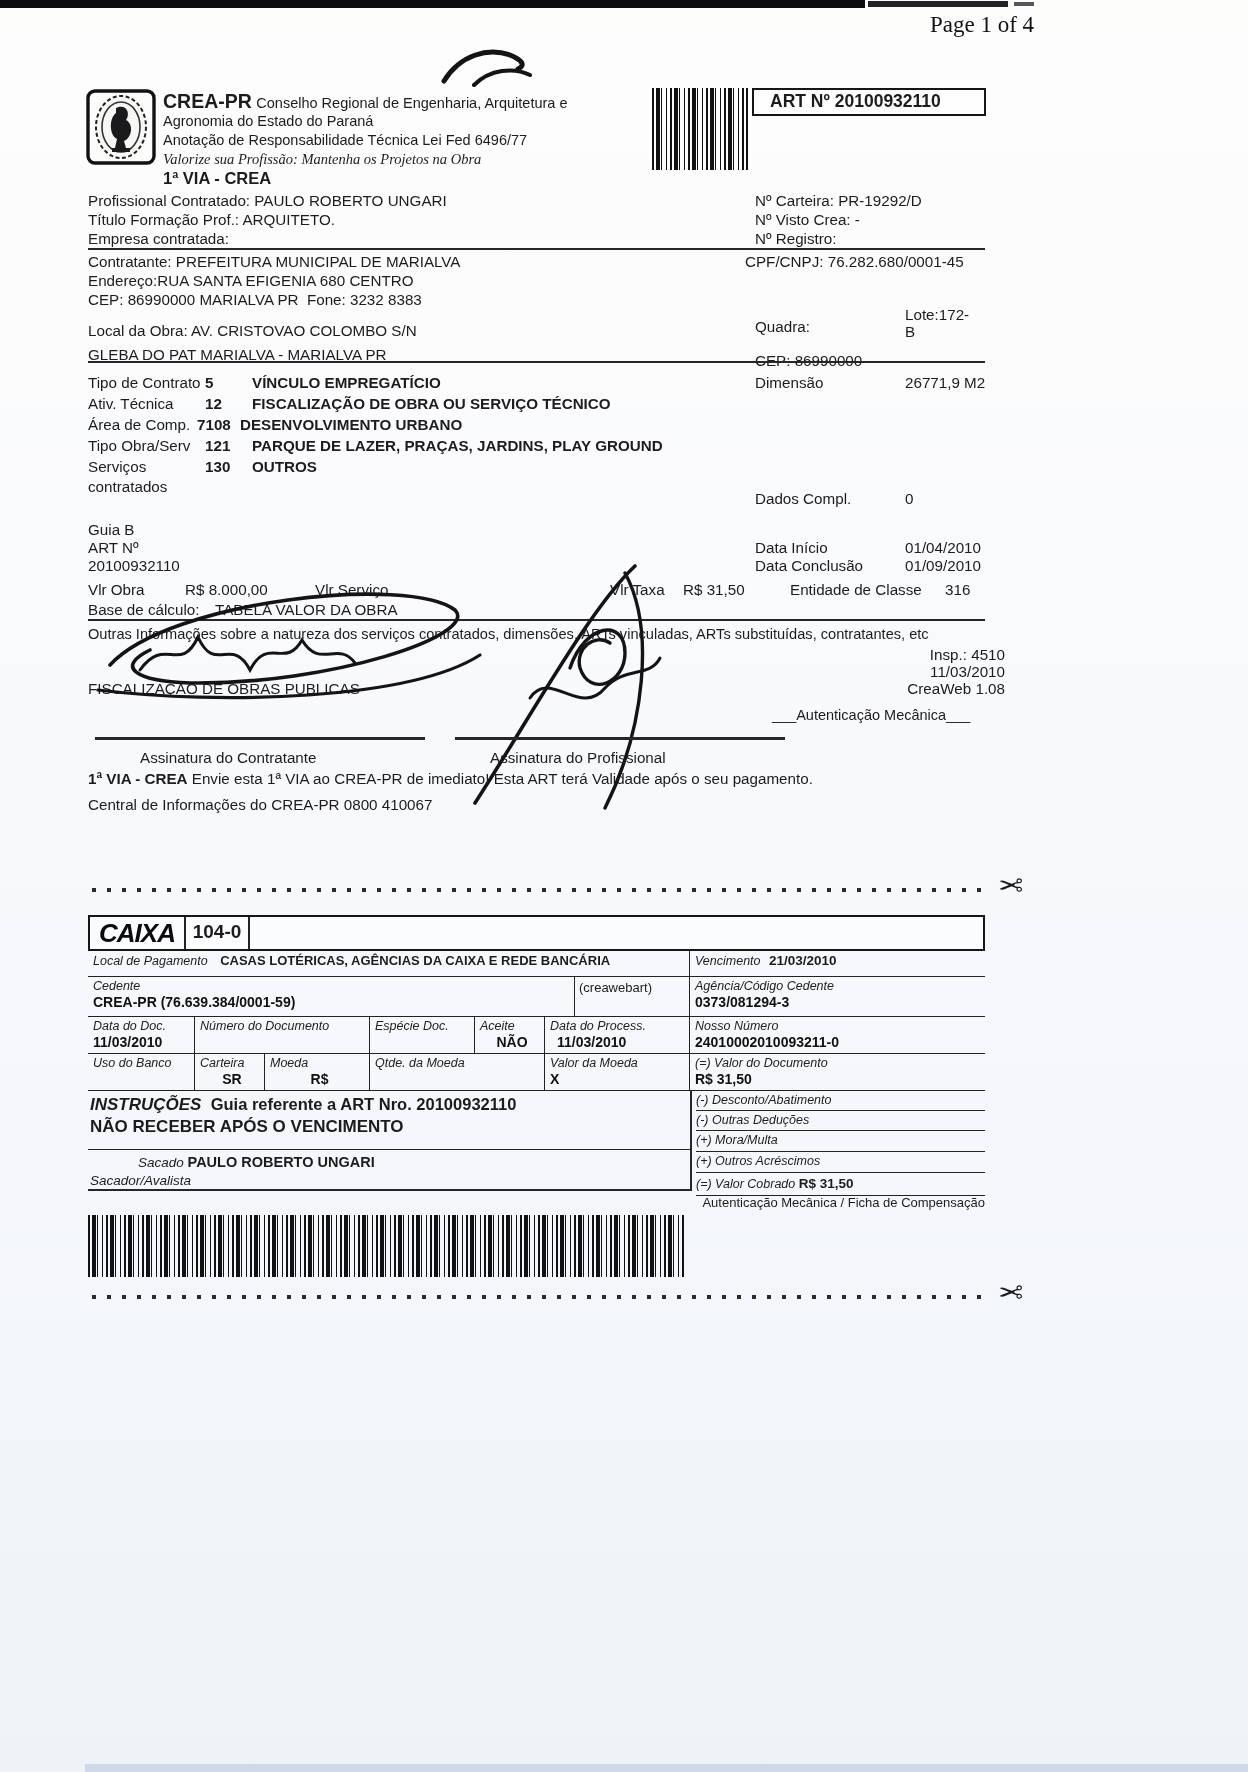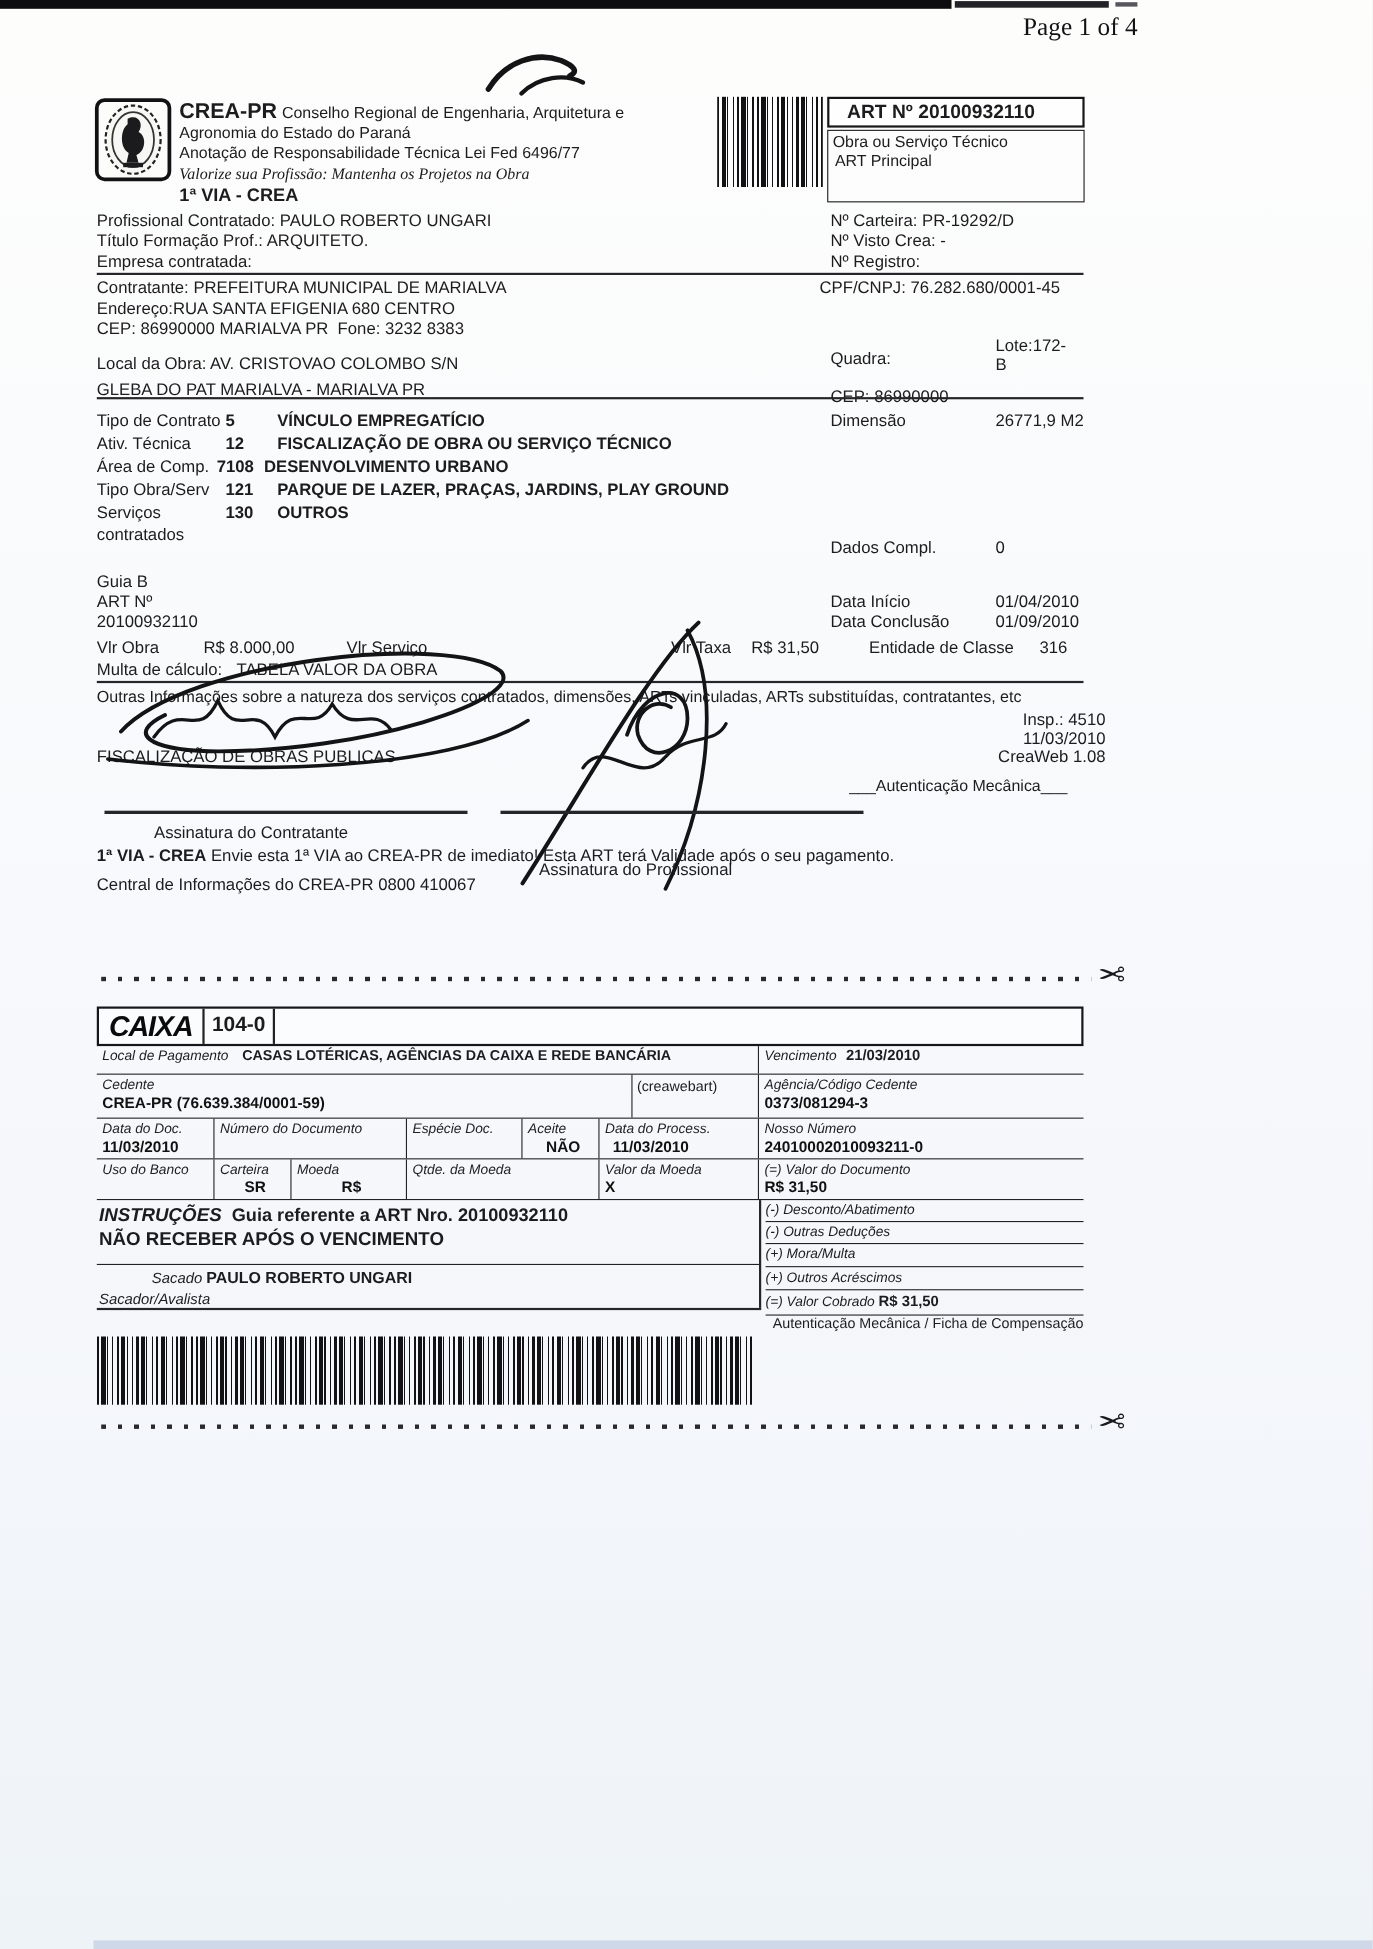--- a/index.html
+++ b/index.html
@@ -67,24 +67,20 @@
   <div class="abs t14" style="left:163px;top:113px;">Agronomia do Estado do Paraná</div>
   <div class="abs t14" style="left:163px;top:132px;">Anotação de Responsabilidade Técnica Lei Fed 6496/77</div>
   <div class="abs serif i" style="left:163px;top:151px;font-size:14.5px;">Valorize sua Profissão: Mantenha os Projetos na Obra</div>
   <div class="abs b" style="left:163px;top:169px;font-size:16.5px;">1ª VIA - CREA</div>
 
   <div class="abs barcode" style="left:652px;top:88px;width:96px;height:82px;"></div>
 
   <div class="abs artbox" style="left:752px;top:88px;width:234px;height:28px;">
     <span class="b" style="font-size:17.5px;padding-left:4px;display:block;margin-top:1px;">ART Nº 20100932110</span>
   </div>
-  <div class="abs" style="left:752px;top:118px;width:234px;height:66px;border:1.8px solid #1a1a1c;box-sizing:border-box;">
-    <span class="t14" style="display:block;padding:3px 0 0 4px;">Obra ou Serviço Técnico</span>
-    <span class="t14" style="display:block;padding:1px 0 0 6px;">ART Principal</span>
-  </div>
 
   <div class="abs t15" style="left:88px;top:192px;">Profissional Contratado: PAULO ROBERTO UNGARI</div>
   <div class="abs t15" style="left:88px;top:211px;">Título Formação Prof.: ARQUITETO.</div>
   <div class="abs t15" style="left:88px;top:230px;">Empresa contratada:</div>
   <div class="abs t15" style="left:755px;top:192px;">Nº Carteira: PR-19292/D</div>
   <div class="abs t15" style="left:755px;top:211px;">Nº Visto Crea: -</div>
   <div class="abs t15" style="left:755px;top:230px;">Nº Registro:</div>
   <div class="rule" style="left:88px;top:248px;width:897px;"></div>
 
   <div class="abs t15" style="left:88px;top:253px;">Contratante: PREFEITURA MUNICIPAL DE MARIALVA</div>
@@ -138,21 +134,21 @@
   <div class="abs t15" style="left:905px;top:557px;">01/09/2010</div>
 
   <div class="abs t15" style="left:88px;top:581px;">Vlr Obra</div>
   <div class="abs t15" style="left:185px;top:581px;">R$ 8.000,00</div>
   <div class="abs t15" style="left:315px;top:581px;">Vlr Serviço</div>
   <div class="abs t15" style="left:610px;top:581px;">Vlr Taxa</div>
   <div class="abs t15" style="left:683px;top:581px;">R$ 31,50</div>
   <div class="abs t15" style="left:790px;top:581px;">Entidade de Classe</div>
   <div class="abs t15" style="left:945px;top:581px;">316</div>
 
-  <div class="abs t15" style="left:88px;top:601px;">Multa de cálculo:</div>
+  <div class="abs t15" style="left:88px;top:601px;">Base de cálculo:</div>
   <div class="abs t15" style="left:215px;top:601px;">TABELA VALOR DA OBRA</div>
   <div class="rule" style="left:88px;top:619px;width:897px;"></div>
 
   <div class="abs" style="left:88px;top:626px;font-size:14.6px;">Outras Informações sobre a natureza dos serviços contratados, dimensões, ARTs vinculadas, ARTs substituídas, contratantes, etc</div>
   <div class="abs t15" style="left:870px;top:646px;width:135px;text-align:right;">Insp.: 4510</div>
   <div class="abs t15" style="left:870px;top:663px;width:135px;text-align:right;">11/03/2010</div>
   <div class="abs t15" style="left:870px;top:680px;width:135px;text-align:right;">CreaWeb 1.08</div>
   <div class="abs t15" style="left:88px;top:680px;">FISCALIZAÇÃO DE OBRAS PUBLICAS</div>
   <div class="abs t14" style="left:772px;top:707px;">___Autenticação Mecânica___</div>
 
@@ -164,21 +160,21 @@
   <svg class="abs" style="left:420px;top:548px;" width="300" height="270" viewBox="0 0 300 270">
     <path d="M55,255 C110,170 170,60 215,18" fill="none" stroke="#141416" stroke-width="3.6" stroke-linecap="round"></path>
     <path d="M150,120 C165,75 205,70 205,105 C205,135 170,150 160,120 C155,100 175,85 190,95" fill="none" stroke="#141416" stroke-width="3.4" stroke-linecap="round"></path>
     <path d="M205,25 C235,80 225,180 185,260" fill="none" stroke="#141416" stroke-width="3.4" stroke-linecap="round"></path>
     <path d="M110,150 C130,120 160,170 185,140 C205,118 230,130 240,110" fill="none" stroke="#141416" stroke-width="3" stroke-linecap="round"></path>
   </svg>
 
   <div class="rule" style="left:95px;top:737px;width:330px;height:3px;"></div>
   <div class="rule" style="left:455px;top:737px;width:330px;height:3px;"></div>
   <div class="abs t15" style="left:140px;top:749px;">Assinatura do Contratante</div>
-  <div class="abs t15" style="left:490px;top:749px;margin-top:33px;">Assinatura do Profissional</div>
+  <div class="abs t15" style="left:490px;top:749px;">Assinatura do Profissional</div>
 
   <div class="abs t15" style="left:88px;top:770px;">
     <span class="b">1ª VIA - CREA</span><span> Envie esta 1ª VIA ao CREA-PR de imediato! Esta ART terá Validade após o seu pagamento.</span>
   </div>
   <div class="abs t15" style="left:88px;top:796px;">Central de Informações do CREA-PR 0800 410067</div>
 
   <div class="abs dots" style="left:92px;top:888px;width:900px;"></div>
   <span class="abs scissors" style="left:998px;top:868px;">✂</span>
 
   <div class="abs artbox" style="left:88px;top:915px;width:897px;height:36px;">

